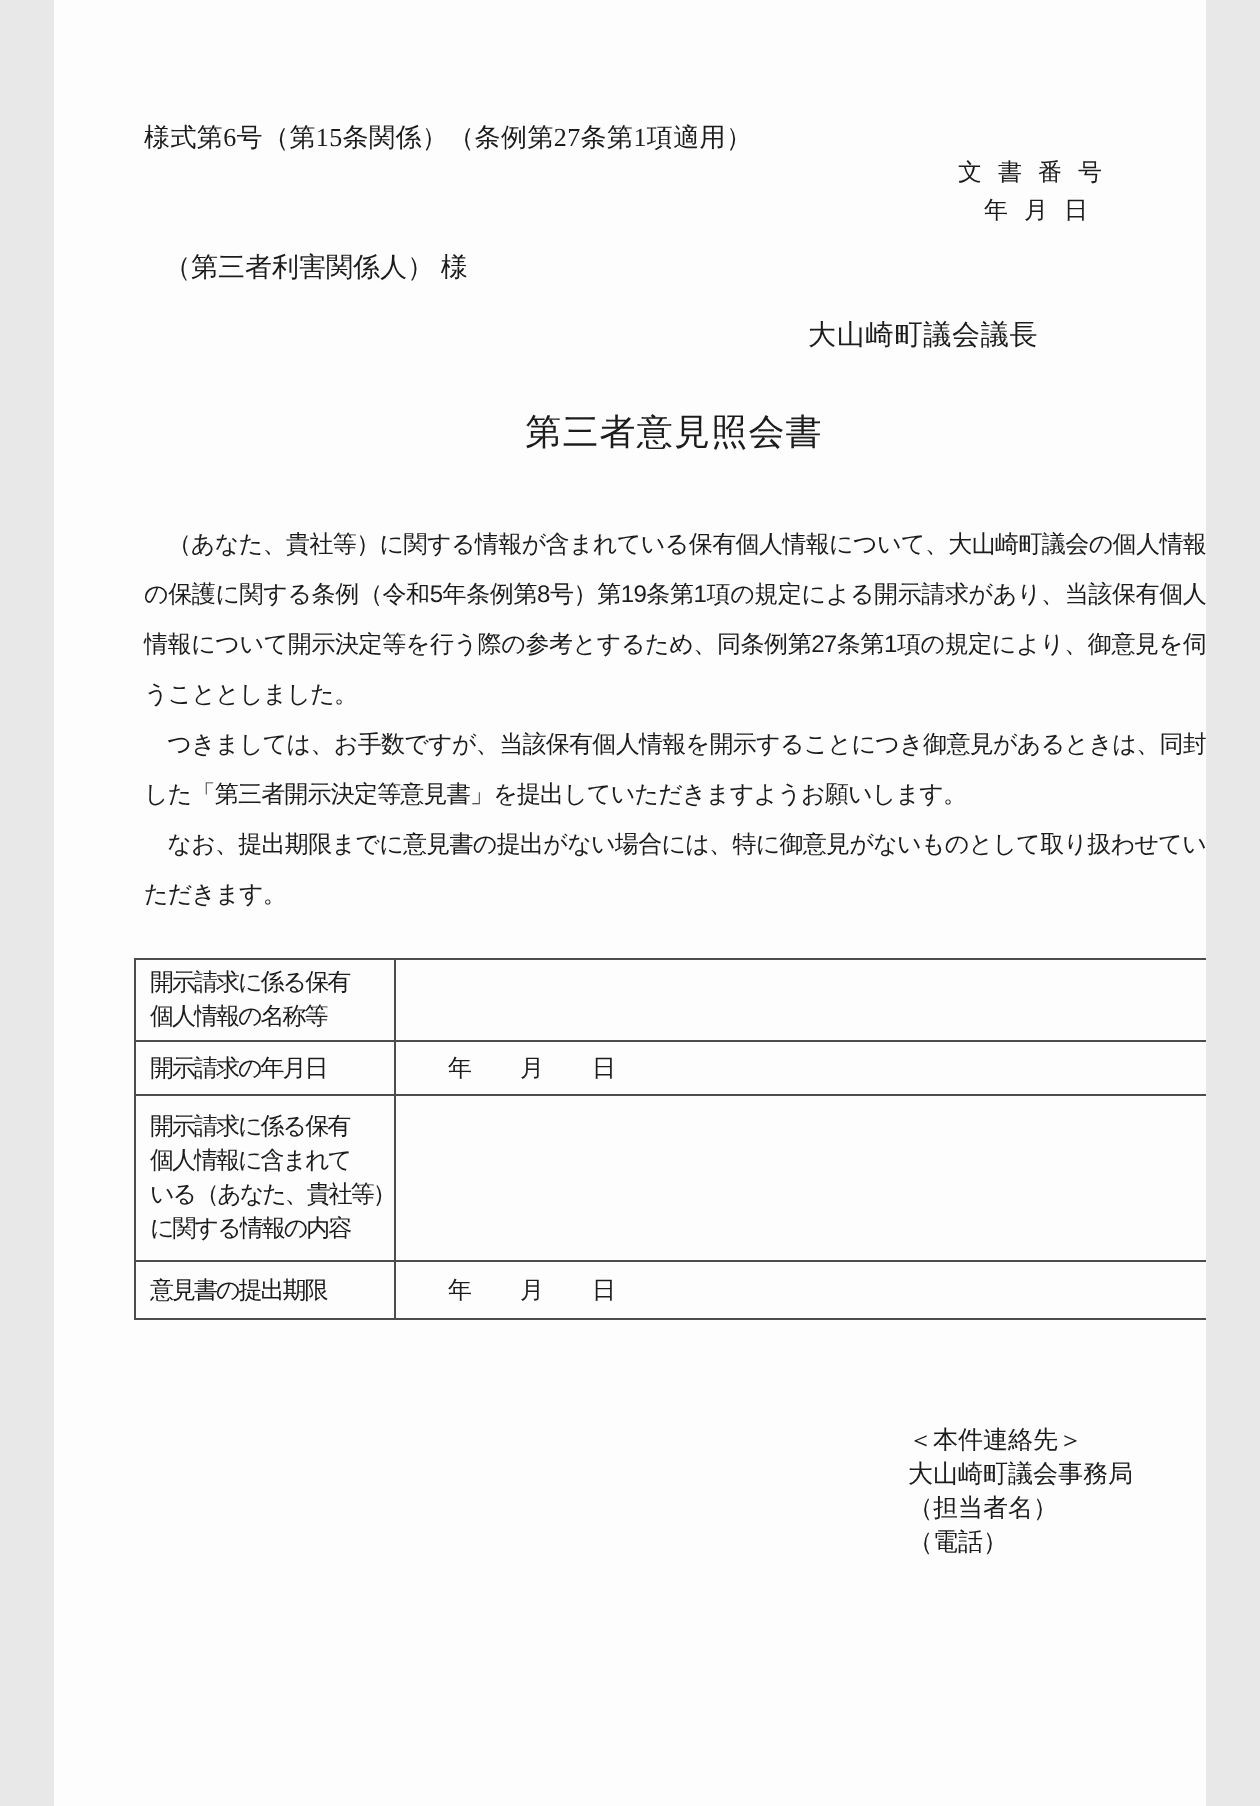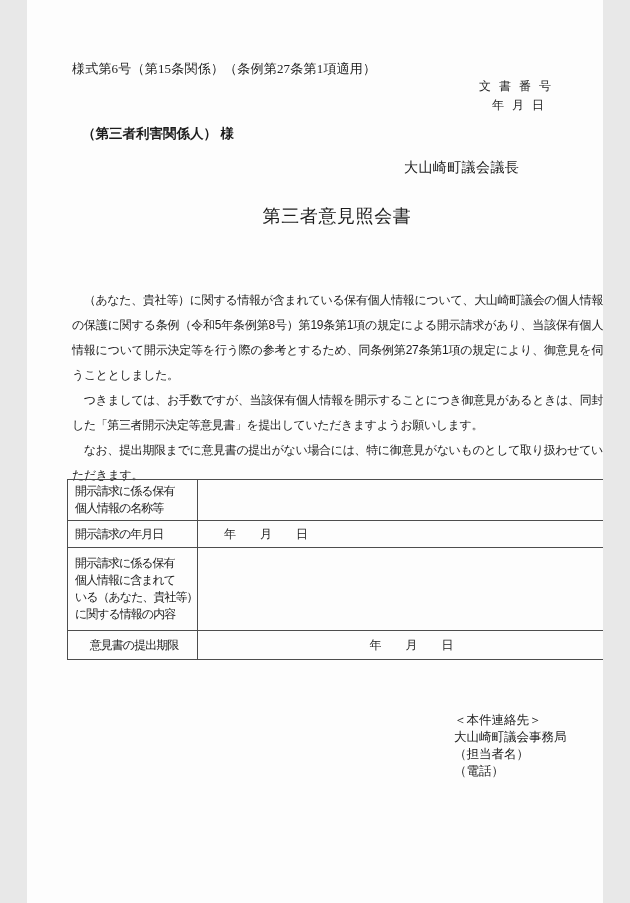--- a/index.html
+++ b/index.html
@@ -20,36 +20,35 @@
     font-size: 13px; letter-spacing: 0.2px; white-space: nowrap;
   }
   .doc-block {
     position: absolute; right: 54px; top: 77px;
     text-align: right; font-size: 12px; line-height: 18.5px;
     letter-spacing: -2px; white-space: nowrap;
   }
   .doc-block .date-line { padding-right: 7px; }
   .addressee {
     position: absolute; left: 55px; top: 125px;
-    font-size: 13.5px; white-space: nowrap; font-weight: bold;
+    font-size: 13.5px; white-space: nowrap;
   }
   .sender {
     position: absolute; left: 377px; top: 159px;
     font-size: 14px; letter-spacing: 0.4px; white-space: nowrap; text-align: center;
   }
   .doc-title {
     position: absolute; top: 204px; left: calc(50% + 22px);
     transform: translateX(-50%);
     font-size: 18px; letter-spacing: 0.6px; white-space: nowrap;
   }
   .body-text {
     position: absolute; left: 45px; top: 260px; width: 531px;
     font-size: 12px; letter-spacing: -0.4px; line-height: 25px;
     text-align: justify;
-    margin-top: 28px;
   }
   .body-text p { margin: 0; }
 
   .info-table {
     position: absolute; left: 40px; top: 479px; width: 537px;
     border-collapse: collapse; table-layout: fixed;
     font-size: 12px;
   }
   .info-table td {
     border: 1px solid #4d4d4d;
@@ -60,21 +59,21 @@
   .info-table col.c-label { width: 130px; }
   .info-table .label-cell { letter-spacing: -1px; }
   .info-table .label-cell div { white-space: nowrap; }
   .info-table .value-cell { padding-left: 10px; }
   .info-table .date-cell { padding-left: 26px; letter-spacing: 0; }
   .info-table .value-cell div { white-space: nowrap; }
   .row-1 { height: 38px; }
   .row-2 { height: 27px; }
   .row-3 { height: 83px; }
   .row-4 { height: 43px; }
-  .row-5 { height: 29px; text-align: center; }
+  .row-5 { height: 29px; }
 
   .contact-block {
     position: absolute; left: 427px; top: 712px;
     font-size: 12.5px; line-height: 17px; white-space: nowrap;
   }
 </style>
 </head>
 <body>
 
 <div class="page">

